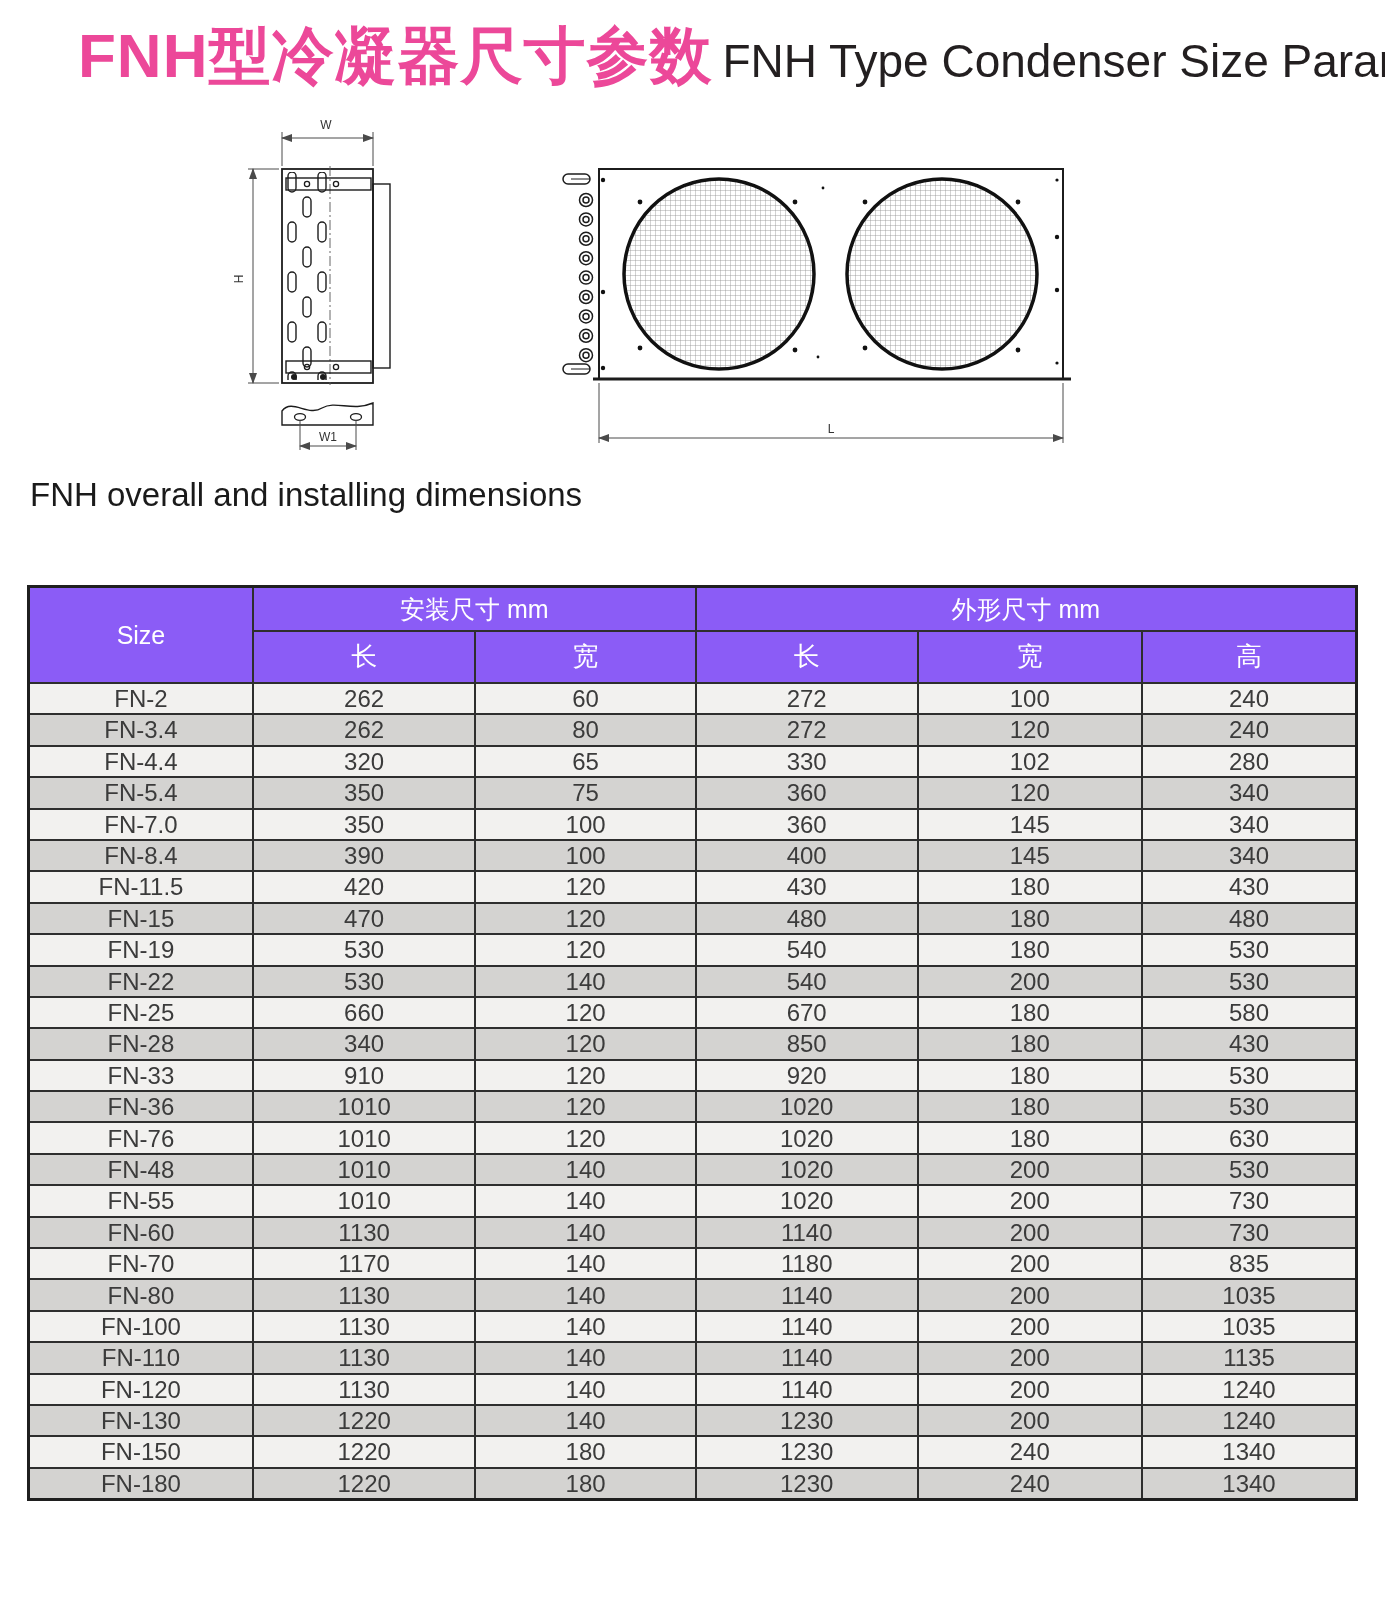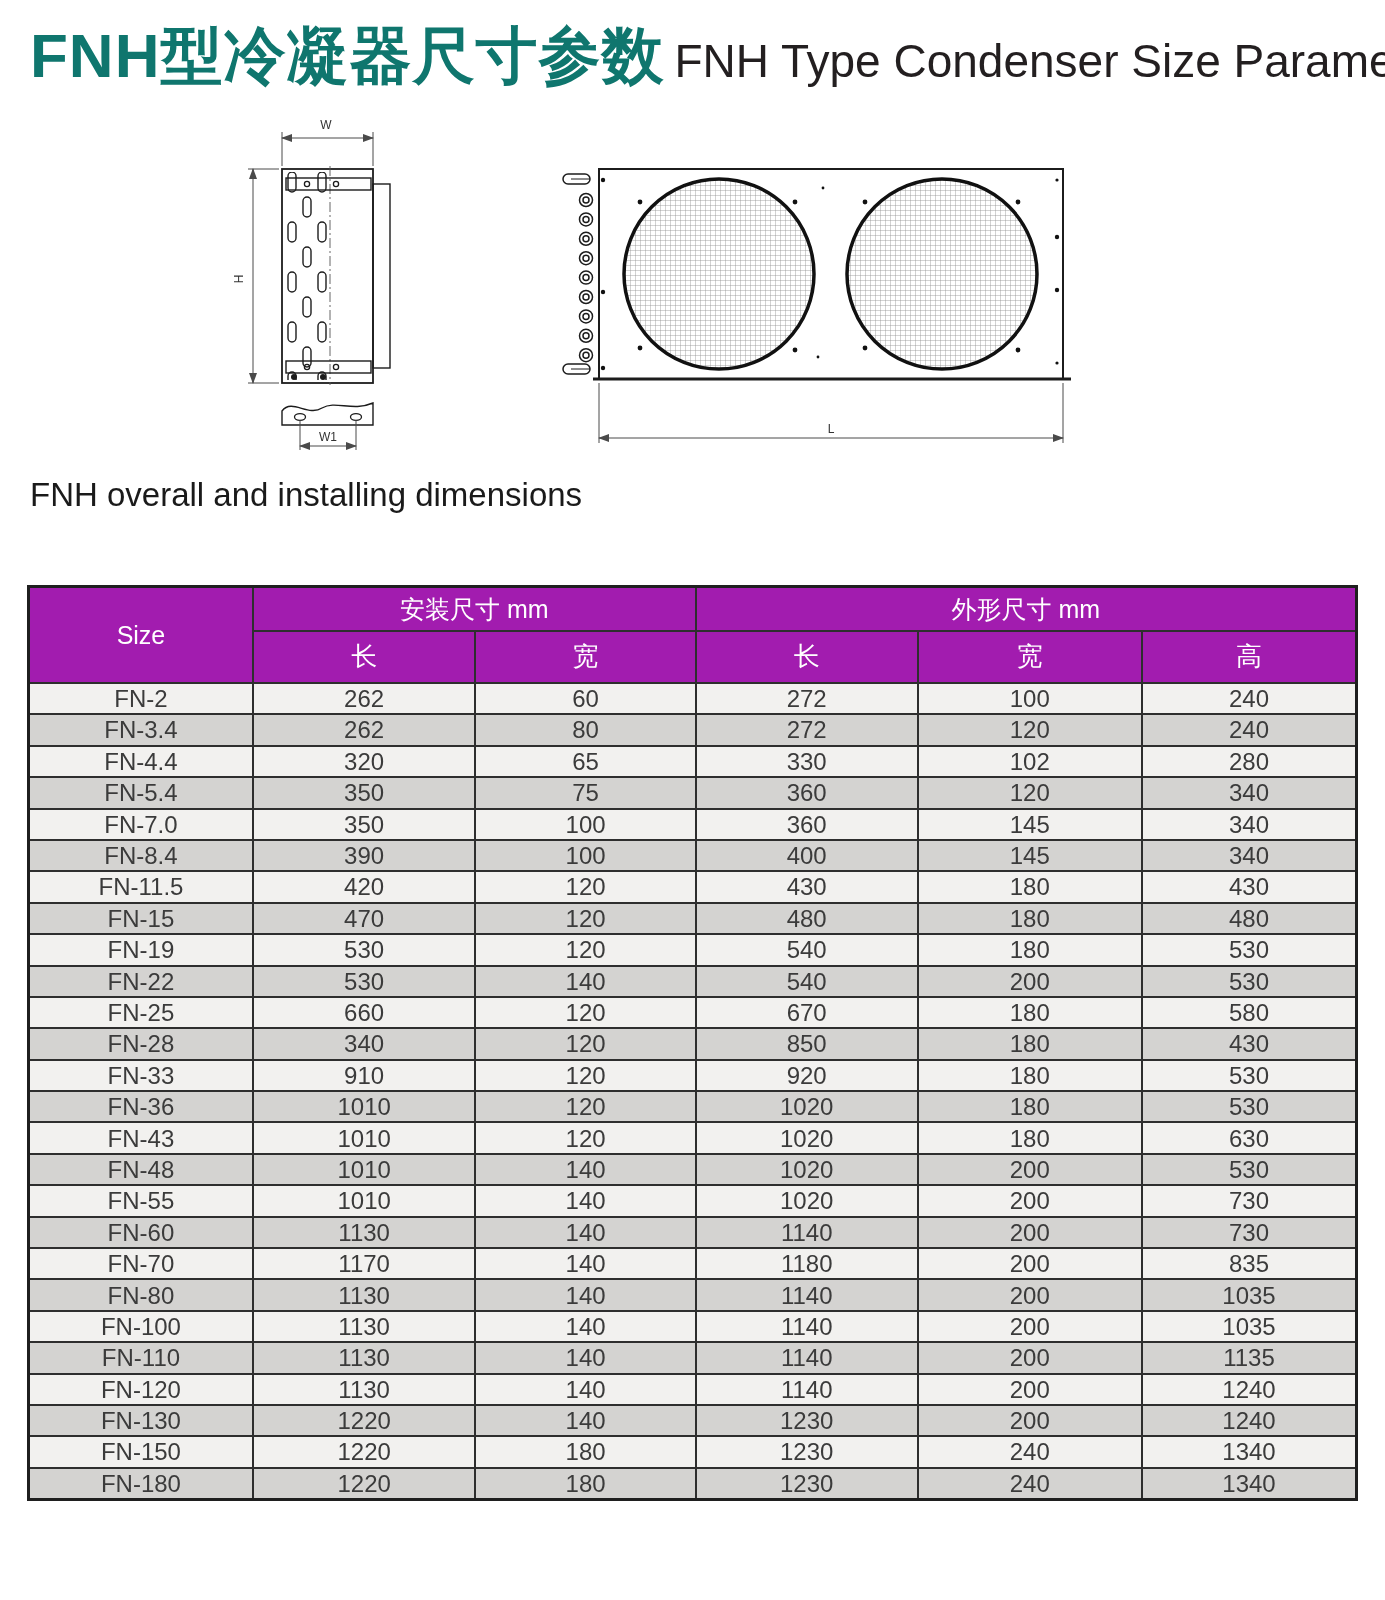--- a/index.html
+++ b/index.html
@@ -2,41 +2,41 @@
 <html><head>
 <meta charset="utf-8">
 <style>
   html,body { margin:0; padding:0; background:#ffffff; }
   .page {
     position:relative; width:1385px; height:1600px; background:#ffffff;
     font-family:"Liberation Sans", sans-serif; overflow:hidden;
   }
   
   .title { position:absolute; left:30px; top:14px; white-space:nowrap; }
-  .title-cn { font-size:62px; font-weight:800; color:#0f766e; letter-spacing:1px; }
+  .title-cn { font-size:62px; font-weight:800; color:#ec4899; letter-spacing:1px;margin-left:48px; }
   .title-en { font-size:46px; font-weight:500; color:#231f20; margin-left:10px; }
   
   .svg-side  { position:absolute; left:210px; top:112px; width:200px; height:345px; }
   .svg-front { position:absolute; left:555px; top:150px; width:530px; height:305px; }
   .drawline { stroke:#1c1c1c; fill:none; }
   .dimline  { stroke:#4a4a4a; stroke-width:1; fill:none; }
   .dimtext  { font-size:12px; fill:#333; font-family:"Liberation Sans", sans-serif; }
   
   .subhead { position:absolute; left:30px; top:468px; }
   .subhead-line1 { font-size:37px; color:#1aa3e2; letter-spacing:1px; }
   .subhead-line1 .b { font-weight:bold; margin-right:8px; }
   .subhead-line2 { font-size:33px; color:#1a1a1a; margin-top:8px;text-align:right; }
   
   .dim-table {
     position:absolute; left:27px; top:585px; width:1331px;
     border-collapse:collapse; table-layout:fixed; text-align:center;
     border:3px solid #1f1f1f;
   }
   .dim-table th, .dim-table td { border:2px solid #2e2e2e; padding:0; line-height:1.05; }
-  .dim-table thead th { background:#a21caf; color:#ffffff; font-weight:normal; }
+  .dim-table thead th { background:#8b5cf6; color:#ffffff; font-weight:normal; }
   .dim-table tr.group-row th { height:42px; font-size:25px; }
   .dim-table tr.sub-row th { height:50px; font-size:26px; }
   .dim-table th.model-th { font-size:27px; }
   .dim-table tbody td { height:29.4px; font-size:24px; color:#3b3b3b; }
   .dim-table tbody tr:nth-of-type(odd)  { background:#f2f1ef; }
   .dim-table tbody tr:nth-of-type(even) { background:#d4d3d1; }
 </style>
 </head>
 <body>
 
@@ -312,21 +312,21 @@
         </tr>
         <tr>
           <td>FN-36</td>
           <td>1010</td>
           <td>120</td>
           <td>1020</td>
           <td>180</td>
           <td>530</td>
         </tr>
         <tr>
-          <td>FN-43</td>
+          <td>FN-76</td>
           <td>1010</td>
           <td>120</td>
           <td>1020</td>
           <td>180</td>
           <td>630</td>
         </tr>
         <tr>
           <td>FN-48</td>
           <td>1010</td>
           <td>140</td>

